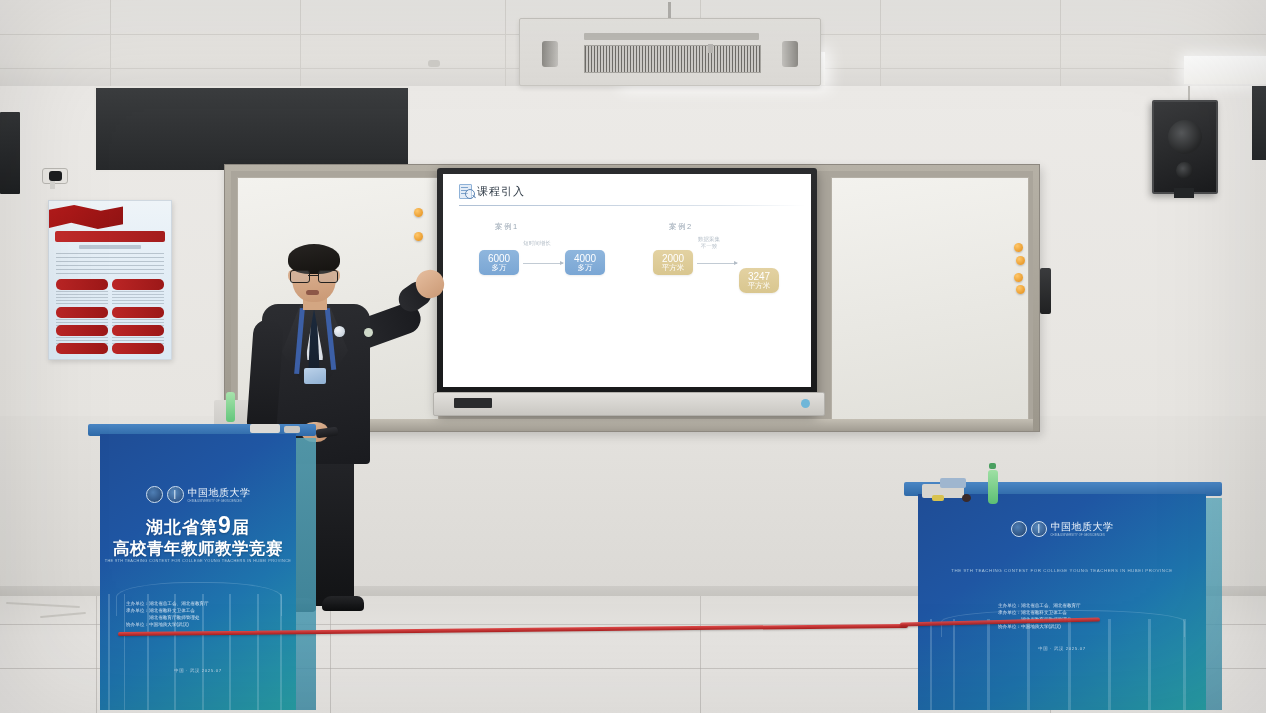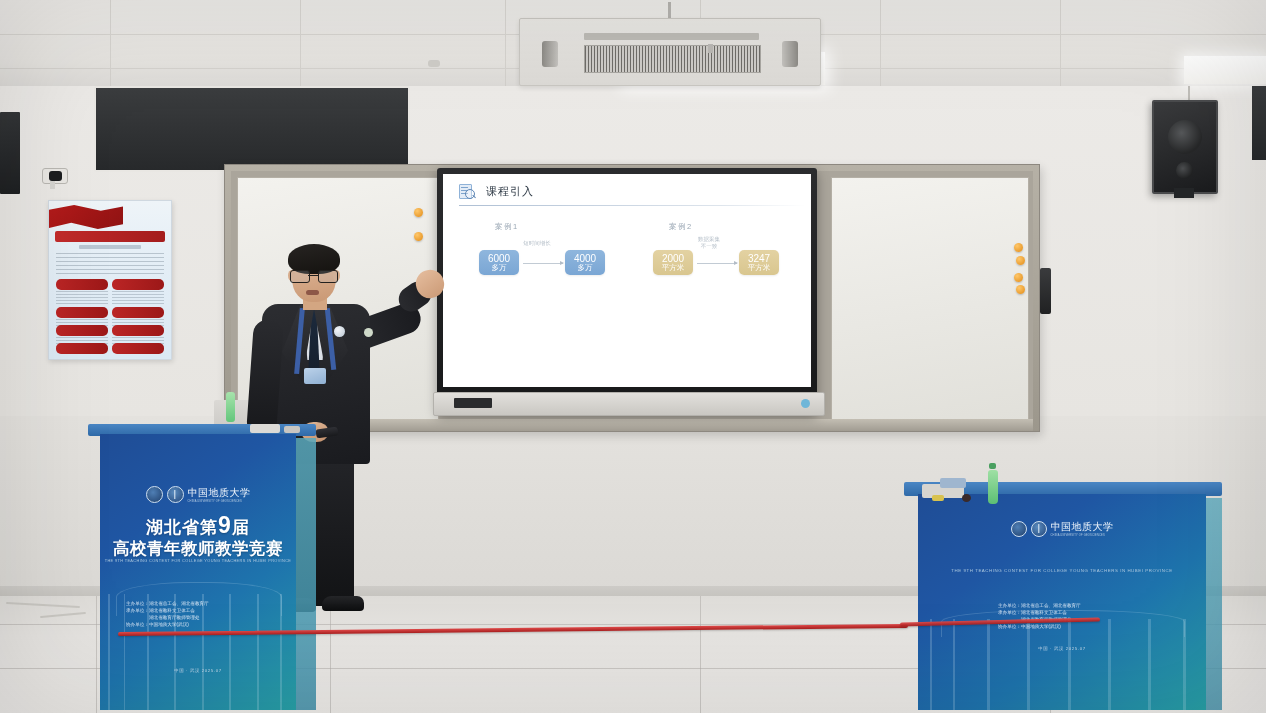--- a/index.html
+++ b/index.html
@@ -113,21 +113,21 @@
   .tv-bar-led{position:absolute;right:14px;top:6px;width:9px;height:9px;border-radius:50%;background:#6fb6d8;}
 
   
   .slide{position:absolute;inset:0;background:#ffffff;}
   .sl-head{position:absolute;left:16px;top:10px;display:flex;align-items:center;gap:5px;}
   .sl-doc{width:13px;height:15px;position:relative;}
   .sl-doc-p{position:absolute;inset:0;background:#e3ecf7;border:1px solid #8fb2d8;border-radius:1px;}
   .sl-doc-l{position:absolute;left:2px;width:7px;height:1px;background:#7da3cd;}
   .sl-mag{position:absolute;left:6px;top:5px;width:8px;height:8px;border:1.3px solid #5f87b5;border-radius:50%;background:rgba(255,255,255,.35);}
   .sl-mag-h{position:absolute;left:13px;top:12px;width:4px;height:1.4px;background:#5f87b5;transform:rotate(42deg);}
-  .sl-title{font-size:11px;color:#2f3a46;letter-spacing:1px;margin-left:9px;}
+  .sl-title{font-size:11px;color:#2f3a46;letter-spacing:1px;}
   .sl-rule{position:absolute;left:16px;top:31px;width:346px;height:1px;
       background:linear-gradient(90deg,#aebfd4,#dde4ec 75%,#ffffff);}
   .sl-case{position:absolute;font-size:7.5px;color:#9aa7b4;letter-spacing:1.5px;}
   .sl-box{position:absolute;width:40px;height:25px;border-radius:5px;
       display:flex;flex-direction:column;align-items:center;justify-content:center;
       color:#fff;line-height:1.1;}
   .sl-box-blue{background:linear-gradient(180deg,#8fb6dd,#7aa6d4);box-shadow:0 1px 2px rgba(0,0,0,.08);}
   .sl-box-gold{background:linear-gradient(180deg,#e3d2a2,#d9c68f);box-shadow:0 1px 2px rgba(0,0,0,.08);}
   .sl-n{font-size:10px;}
   .sl-u{font-size:7.5px;}
@@ -368,21 +368,21 @@
           <span class="sl-u">多万</span>
         </div>
 
         <div class="sl-lab" style="left:238px;top:62px;white-space:pre-line;">数据采集
 不一致</div>
         <div class="sl-box sl-box-gold" style="left:210px;top:76px;">
           <span class="sl-n">2000</span>
           <span class="sl-u">平方米</span>
         </div>
         <div class="sl-arrow" style="left:254px;top:89px;width:40px;"></div>
-        <div class="sl-box sl-box-gold" style="left:296px;top:76px;">
+        <div class="sl-box sl-box-gold" style="left:296px;top:94px;border-radius:7px;">
           <span class="sl-n">3247</span>
           <span class="sl-u">平方米</span>
         </div>
 
       </div>
     </div>
     <div class="tv-chin">
       <span class="tv-brand">SMART DISPLAY</span>
     </div>
   </div>

